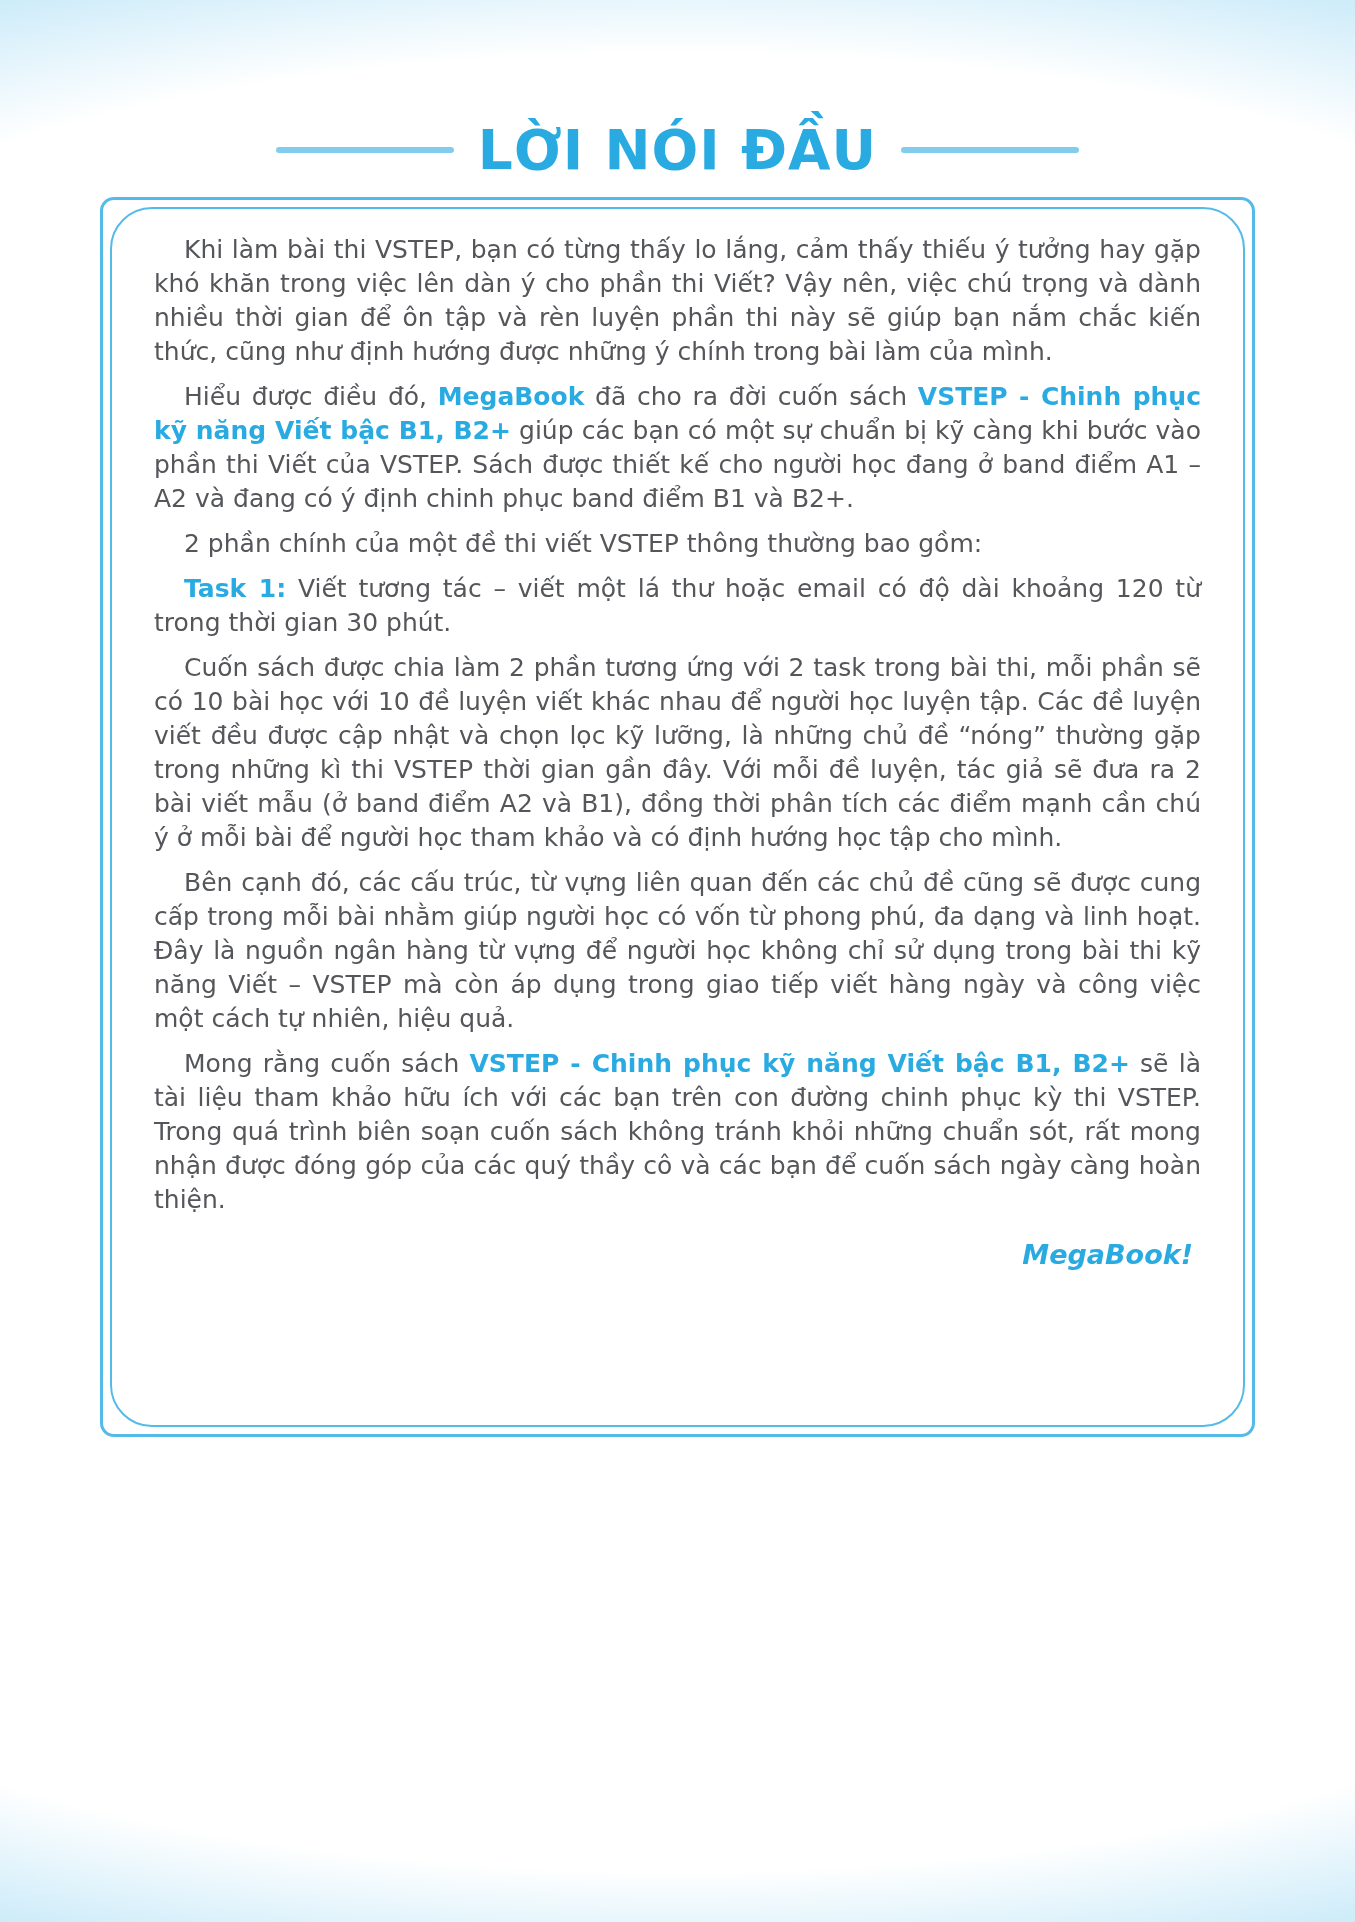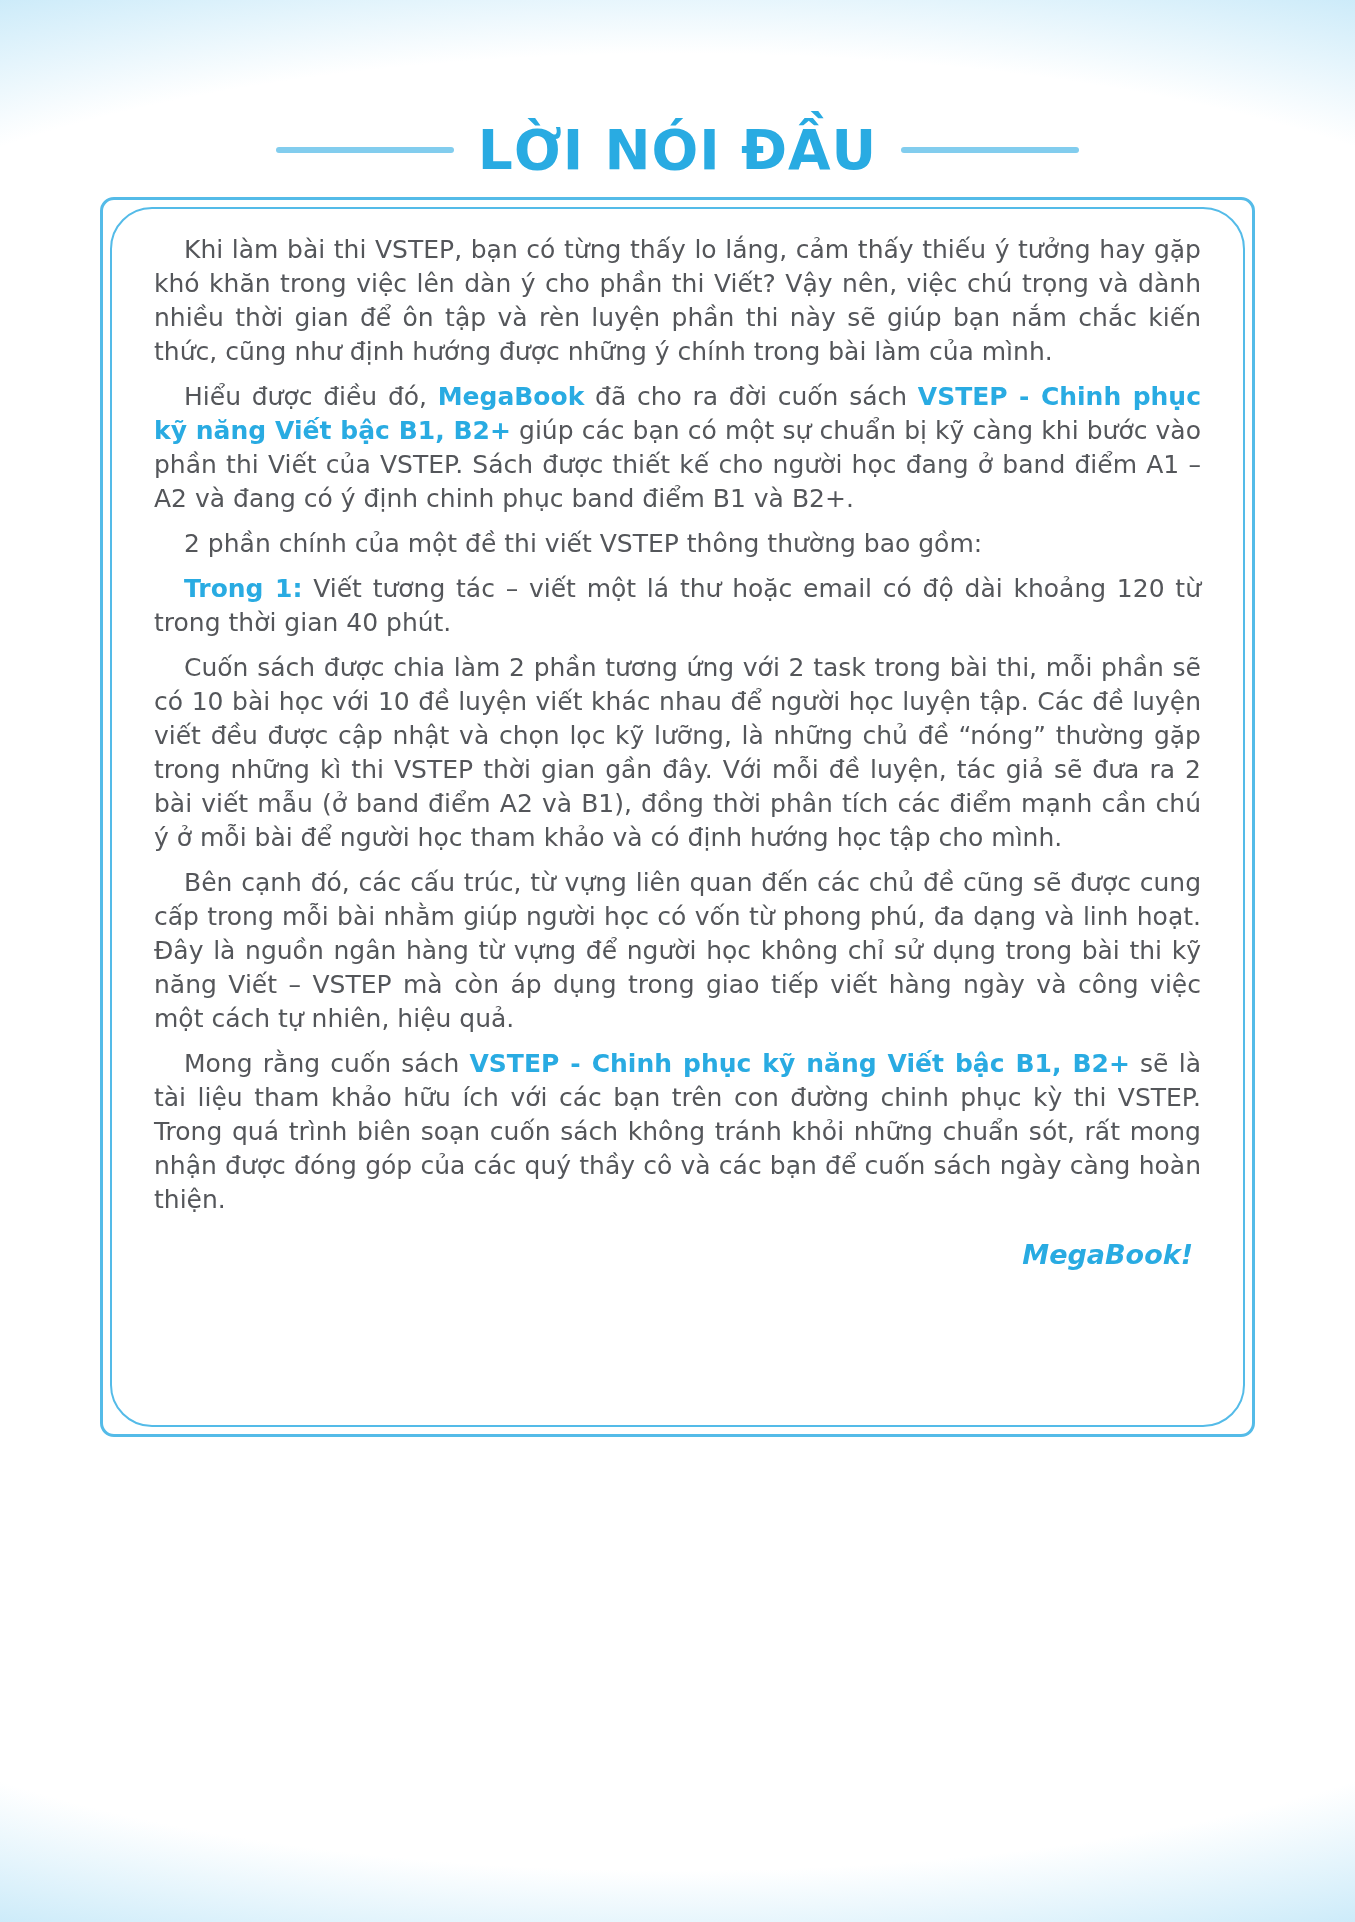--- a/index.html
+++ b/index.html
@@ -108,21 +108,21 @@
     <h1 class="title">LỜI NÓI ĐẦU</h1>
     <span class="rule"></span>
   </header>
 
   <div class="frame-outer">
     <div class="frame-inner">
       <div class="paras">
           <p class="para"><span>Khi làm bài thi VSTEP, bạn có từng thấy lo lắng, cảm thấy thiếu ý tưởng hay gặp khó khăn trong việc lên dàn ý cho phần thi Viết? Vậy nên, việc chú trọng và dành nhiều thời gian để ôn tập và rèn luyện phần thi này sẽ giúp bạn nắm chắc kiến thức, cũng như định hướng được những ý chính trong bài làm của mình.</span></p>
           <p class="para"><span>Hiểu được điều đó, </span><span class="accent">MegaBook</span><span> đã cho ra đời cuốn sách </span><span class="accent">VSTEP - Chinh phục kỹ năng Viết bậc B1, B2+</span><span> giúp các bạn có một sự chuẩn bị kỹ càng khi bước vào phần thi Viết của VSTEP. Sách được thiết kế cho người học đang ở band điểm A1 – A2 và đang có ý định chinh phục band điểm B1 và B2+.</span></p>
           <p class="para"><span>2 phần chính của một đề thi viết VSTEP thông thường bao gồm:</span></p>
-          <p class="para"><span class="accent">Trong 1:</span><span> Viết tương tác – viết một lá thư hoặc email có độ dài khoảng 120 từ trong thời gian 40 phút.</span></p>
+          <p class="para"><span class="accent">Task 1:</span><span> Viết tương tác – viết một lá thư hoặc email có độ dài khoảng 120 từ trong thời gian 30 phút.</span></p>
           <p class="para"><span>Cuốn sách được chia làm 2 phần tương ứng với 2 task trong bài thi, mỗi phần sẽ có 10 bài học với 10 đề luyện viết khác nhau để người học luyện tập. Các đề luyện viết đều được cập nhật và chọn lọc kỹ lưỡng, là những chủ đề “nóng” thường gặp trong những kì thi VSTEP thời gian gần đây. Với mỗi đề luyện, tác giả sẽ đưa ra 2 bài viết mẫu (ở band điểm A2 và B1), đồng thời phân tích các điểm mạnh cần chú ý ở mỗi bài để người học tham khảo và có định hướng học tập cho mình.</span></p>
           <p class="para"><span>Bên cạnh đó, các cấu trúc, từ vựng liên quan đến các chủ đề cũng sẽ được cung cấp trong mỗi bài nhằm giúp người học có vốn từ phong phú, đa dạng và linh hoạt. Đây là nguồn ngân hàng từ vựng để người học không chỉ sử dụng trong bài thi kỹ năng Viết – VSTEP mà còn áp dụng trong giao tiếp viết hàng ngày và công việc một cách tự nhiên, hiệu quả.</span></p>
           <p class="para"><span>Mong rằng cuốn sách </span><span class="accent">VSTEP - Chinh phục kỹ năng Viết bậc B1, B2+</span><span> sẽ là tài liệu tham khảo hữu ích với các bạn trên con đường chinh phục kỳ thi VSTEP. Trong quá trình biên soạn cuốn sách không tránh khỏi những chuẩn sót, rất mong nhận được đóng góp của các quý thầy cô và các bạn để cuốn sách ngày càng hoàn thiện.</span></p>
         </div>
       <div class="signature">MegaBook!</div>
     </div>
   </div>
 
 </div>
 

